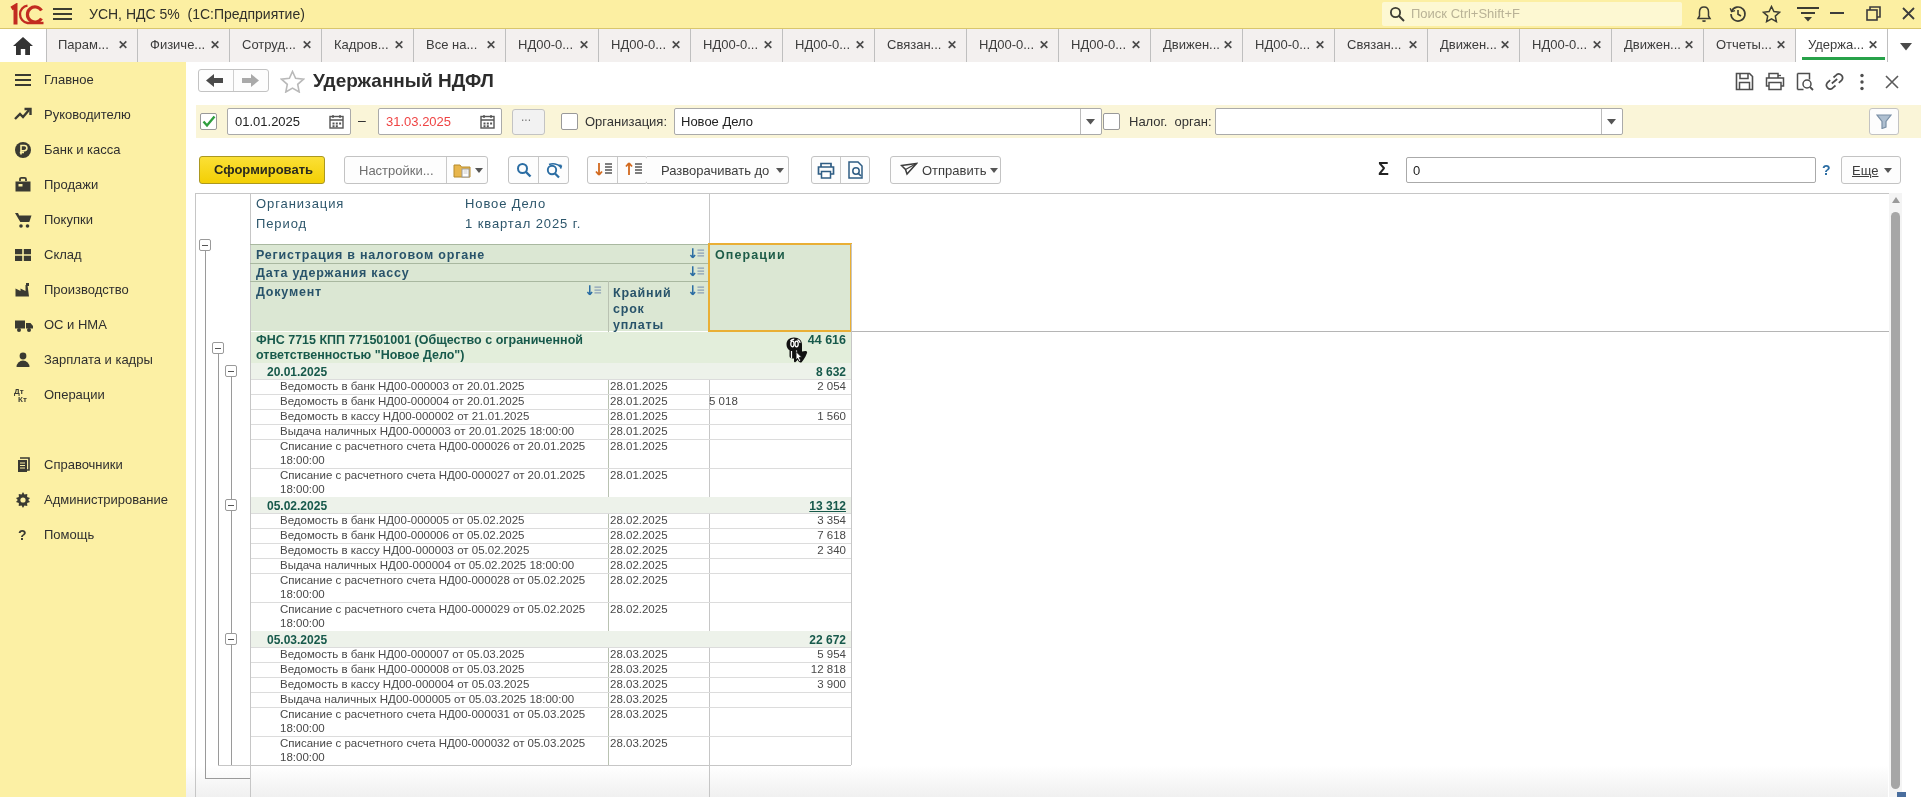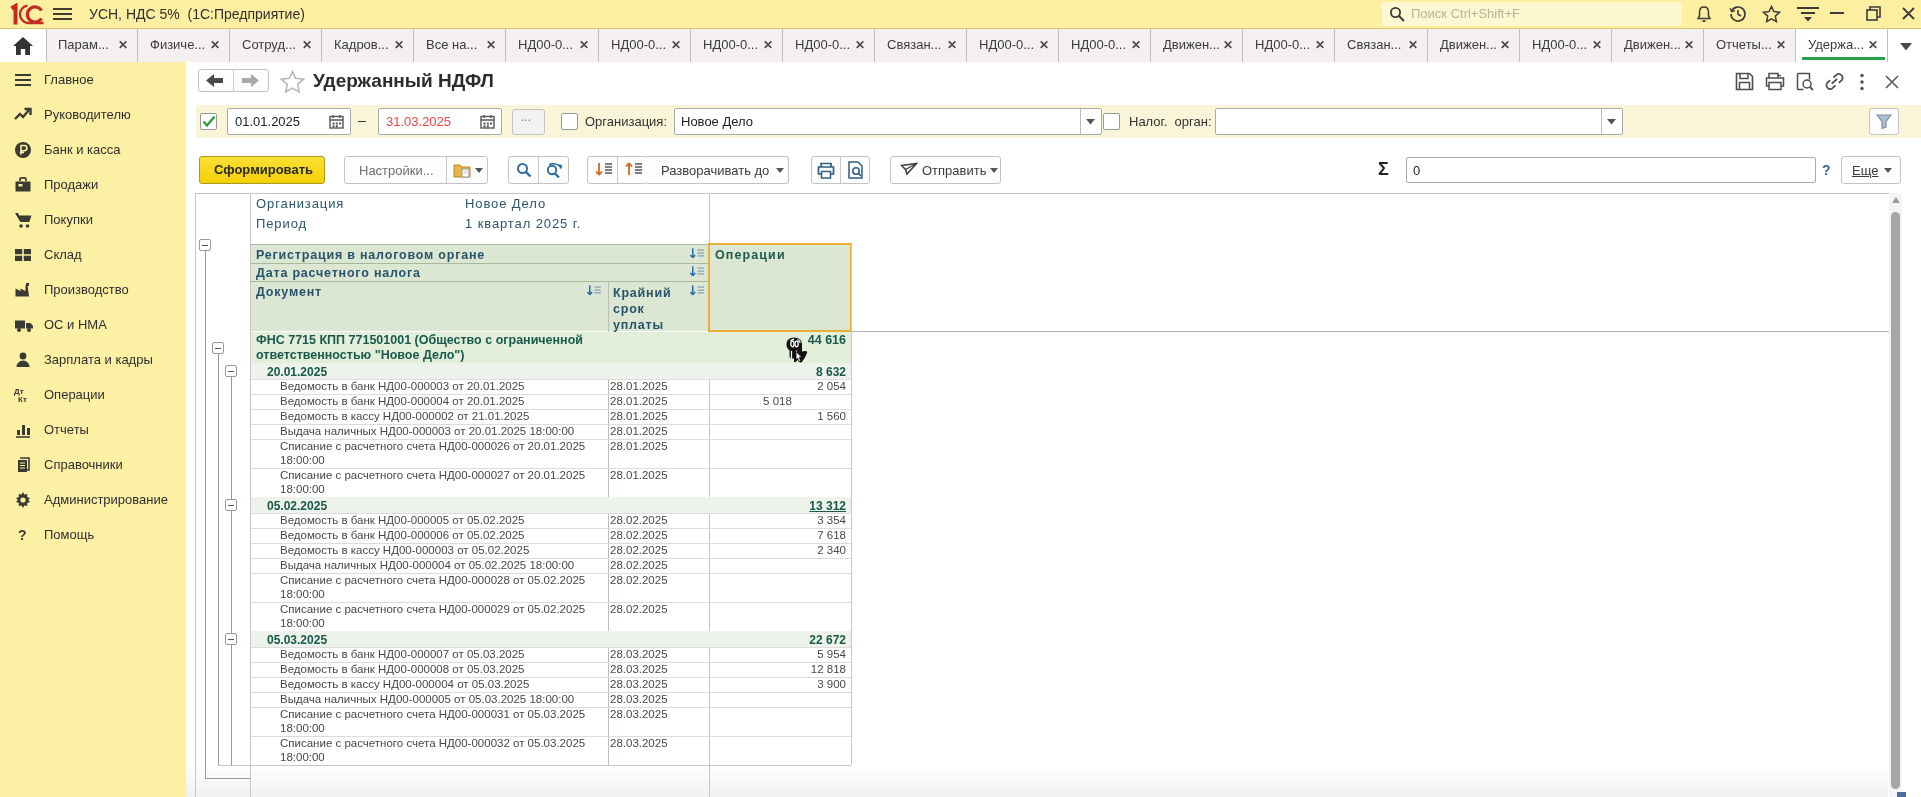--- a/index.html
+++ b/index.html
@@ -235,27 +235,20 @@
         </svg></span>
       <span class="tx">Зарплата и кадры</span>
     </div>
 <div class="sbitem" style="top:315px;">
       <span class="ic"><svg width="20" height="18" viewBox="0 0 20 18">
           <text x="0" y="8" font-size="8" font-weight="bold" fill="#3a3a32" font-family="Liberation Sans">Дт</text>
           <text x="4" y="16" font-size="8" font-weight="bold" fill="#3a3a32" font-family="Liberation Sans">Кт</text>
         </svg></span>
       <span class="tx">Операции</span>
     </div>
-<div class="sbitem" style="top:350px;">
-      <span class="ic"><svg width="18" height="18" viewBox="0 0 18 18">
-          <path d="M2 16 h14" stroke="#3a3a32" stroke-width="1.6"></path>
-          <path d="M3 9 h3 v5 H3 z M8 4 h3 v10 H8 z M13 7 h3 v7 h-3 z" fill="#3a3a32"></path>
-        </svg></span>
-      <span class="tx">Отчеты</span>
-    </div>
 <div class="sbitem" style="top:385px;">
       <span class="ic"><svg width="18" height="18" viewBox="0 0 18 18">
           <path d="M4 4 h9 v12 H4 z" fill="#3a3a32"></path>
           <path d="M6 2 h9 v12 h-2" fill="none" stroke="#3a3a32" stroke-width="1.6"></path>
           <path d="M6 7 h5 M6 9.5 h5 M6 12 h5" stroke="#fcf0a4" stroke-width="1.2"></path>
         </svg></span>
       <span class="tx">Справочники</span>
     </div>
 <div class="sbitem" style="top:420px;">
       <span class="ic"><svg width="18" height="18" viewBox="0 0 18 18">
@@ -434,21 +427,21 @@
 <div class="vl" style="left:250px;top:193px;height:604px;"></div>
 <div class="vl" style="left:709px;top:193px;height:604px;"></div>
 <div class="hl" style="left:851px;top:331px;width:1041px;background:#b5b5b5;"></div>
 <div class="abs" style="left:251px;top:244px;width:458px;height:87px;background:#dbe7d3;"></div>
 <div class="abs" style="left:710px;top:244px;width:141px;height:87px;background:#dbe7d3;"></div>
 <div class="hl" style="left:250px;top:244px;width:459px;background:#a9b8a0;"></div>
 <div class="hl" style="left:250px;top:263px;width:459px;background:#a9b8a0;"></div>
 <div class="hl" style="left:250px;top:281px;width:459px;background:#a9b8a0;"></div>
 <div class="vl" style="left:608px;top:281px;height:484px;background:#b9c2b2;"></div>
 <div class="cell navtxt" style="left:256px;top:248px;">Регистрация в налоговом органе</div>
-<div class="cell navtxt" style="left:256px;top:266px;">Дата расчетного налога</div>
+<div class="cell navtxt" style="left:256px;top:266px;">Дата удержания кассу</div>
 <div class="cell navtxt" style="left:256px;top:285px;">Документ</div>
 <div class="cell navtxt" style="left:613px;top:285px;width:75px;white-space:normal;line-height:16px;">Крайний срок уплаты</div>
 <div class="cell navtxt grnh" style="left:715px;top:248px;color:#1d5c48;letter-spacing:1.1px;">Операции</div>
 <svg class="sorti" style="left:689px;top:248px" width="17" height="12" viewBox="0 0 17 12">
 <path d="M4 0 V10 M4 10 L1.5 7 M4 10 L6.5 7" fill="none" stroke="#2b6da3" stroke-width="1.6"></path>
 <g stroke="#8aa0b8" stroke-width="1.3">
         <path d="M9 2 h7 M9 5 h7 M9 8 h7"></path>
       </g>
     </svg>
 <svg class="sorti" style="left:689px;top:266px" width="17" height="12" viewBox="0 0 17 12">
@@ -481,21 +474,21 @@
 <div class="abs" style="left:251px;top:363px;width:600px;height:16px;background:#edf2ea;"></div>
 <div class="cell grntxt" style="left:267px;top:365px;font-size:12px;">20.01.2025</div>
 <div class="cell grntxt" style="left:709px;top:365px;width:137px;text-align:right;font-size:12px;">8 632</div>
 <div class="hll" style="left:251px;top:379px;width:600px;"></div>
 <div class="cell dtl" style="left:280px;top:380px;">Ведомость в банк НД00-000003 от 20.01.2025</div>
 <div class="cell dtl" style="left:610px;top:380px;">28.01.2025</div>
 <div class="cell dtl" style="left:709px;top:380px;width:137px;text-align:right;">2 054</div>
 <div class="hll" style="left:251px;top:394px;width:600px;"></div>
 <div class="cell dtl" style="left:280px;top:395px;">Ведомость в банк НД00-000004 от 20.01.2025</div>
 <div class="cell dtl" style="left:610px;top:395px;">28.01.2025</div>
-<div class="cell dtl" style="left:709px;top:395px;width:137px;text-align:center;">5 018</div>
+<div class="cell dtl" style="left:709px;top:395px;width:137px;text-align:left;">5 018</div>
 <div class="hll" style="left:251px;top:409px;width:600px;"></div>
 <div class="cell dtl" style="left:280px;top:410px;">Ведомость в кассу НД00-000002 от 21.01.2025</div>
 <div class="cell dtl" style="left:610px;top:410px;">28.01.2025</div>
 <div class="cell dtl" style="left:709px;top:410px;width:137px;text-align:right;">1 560</div>
 <div class="hll" style="left:251px;top:424px;width:600px;"></div>
 <div class="cell dtl" style="left:280px;top:425px;">Выдача наличных НД00-000003 от 20.01.2025 18:00:00</div>
 <div class="cell dtl" style="left:610px;top:425px;">28.01.2025</div>
 <div class="hll" style="left:251px;top:439px;width:600px;"></div>
 <div class="cell dtl" style="left:280px;top:440px;">Списание с расчетного счета НД00-000026 от 20.01.2025</div>
 <div class="cell dtl" style="left:280px;top:454px;">18:00:00</div>

